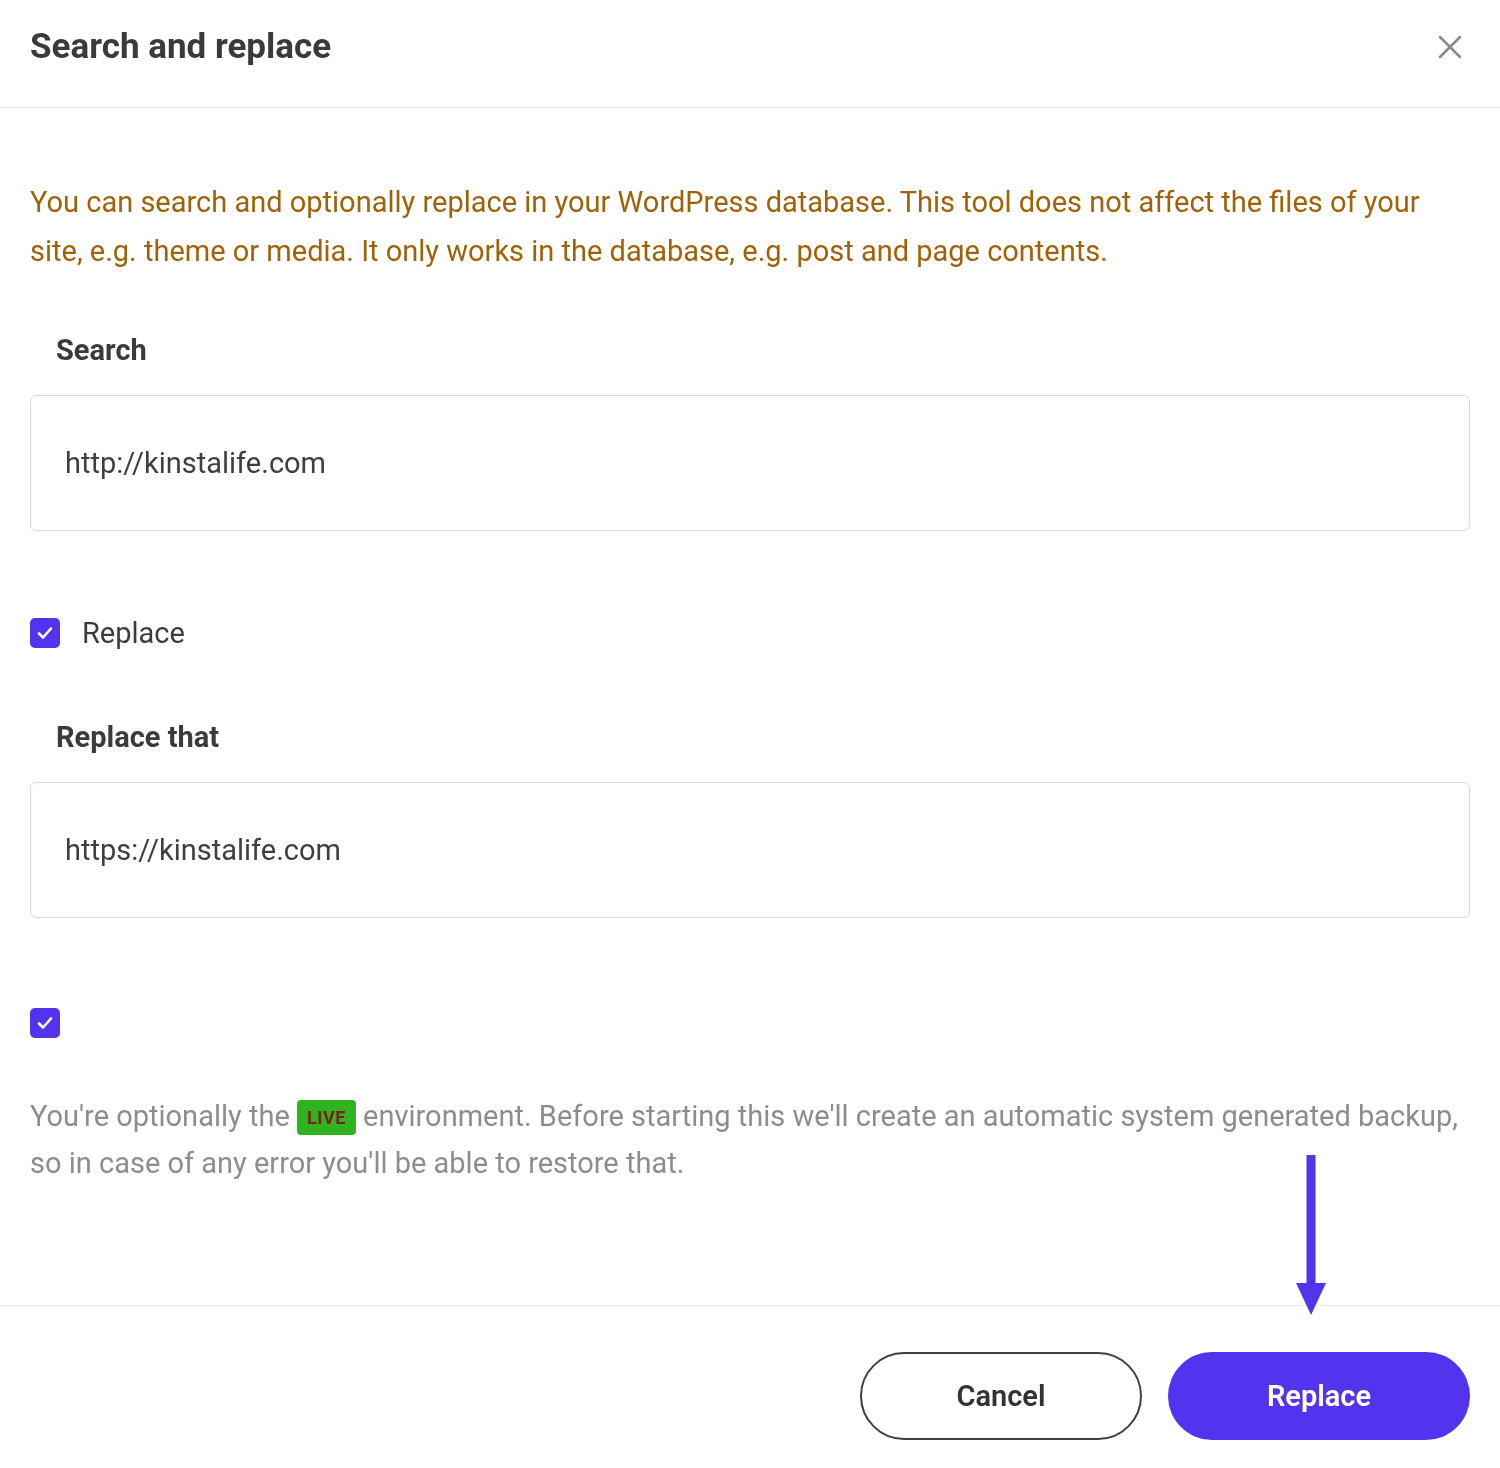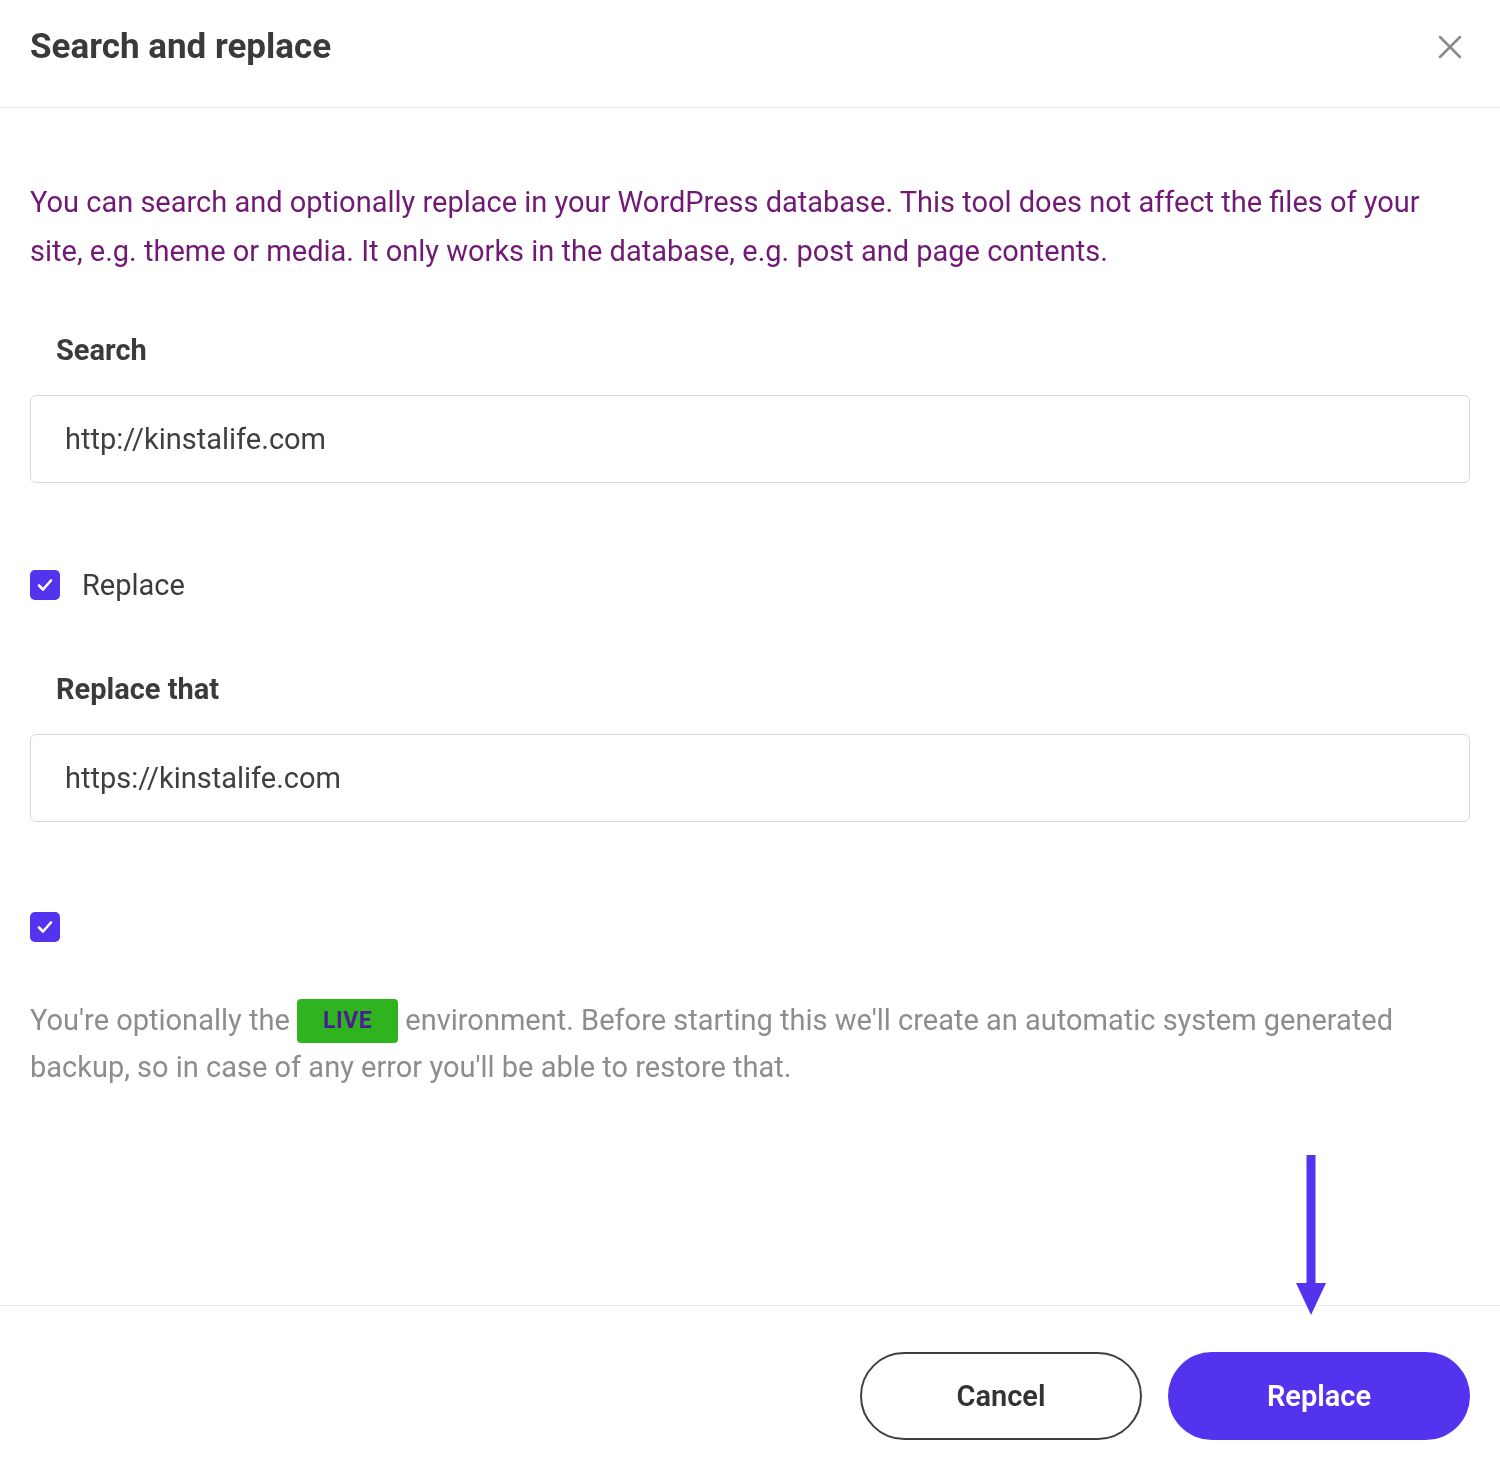--- a/index.html
+++ b/index.html
@@ -37,33 +37,33 @@
     height: 1px;
     background: #e6e6e6;
     width: 100%;
   }
   .body {
     padding: 70px 30px 40px 30px;
   }
   .desc {
     font-size: 29px;
     line-height: 1.7;
-    color: #701a75;
+    color: #a16207;
     margin-bottom: 56px;
   }
   .field-label {
     font-size: 29px;
     font-weight: 700;
     color: #3b3b3b;
     margin-bottom: 28px;
     margin-left: 26px;
   }
   .text-input {
     width: 100%;
-    height: 88px;
+    height: 136px;
     border: 1px solid #d9d9d9;
     border-radius: 6px;
     padding: 0 34px;
     font-size: 29px;
     color: #3f3f3f;
     background: #fff;
     font-family: inherit;
   }
   .checkbox-row {
     display: flex;
@@ -88,24 +88,24 @@
   .gap-55 { height: 55px; }
   .gap-90 { height: 90px; }
   .note {
     font-size: 29px;
     line-height: 1.65;
     color: #8d8d8d;
   }
   .env-badge {
     display: inline-block;
     background: #2fb41f;
-    color: #4c1d95;
-    font-size: 23px;
+    color: #7f1d1d;
+    font-size: 18px;
     font-weight: 700;
-    padding: 3px 26px;
+    padding: 3px 10px;
     border-radius: 4px;
     vertical-align: 2px;
     letter-spacing: 0.5px;
   }
   .footer-divider {
     position: absolute;
     left: 0; right: 0;
     top: 1305px;
     height: 1px;
     background: #e8e8e8;

